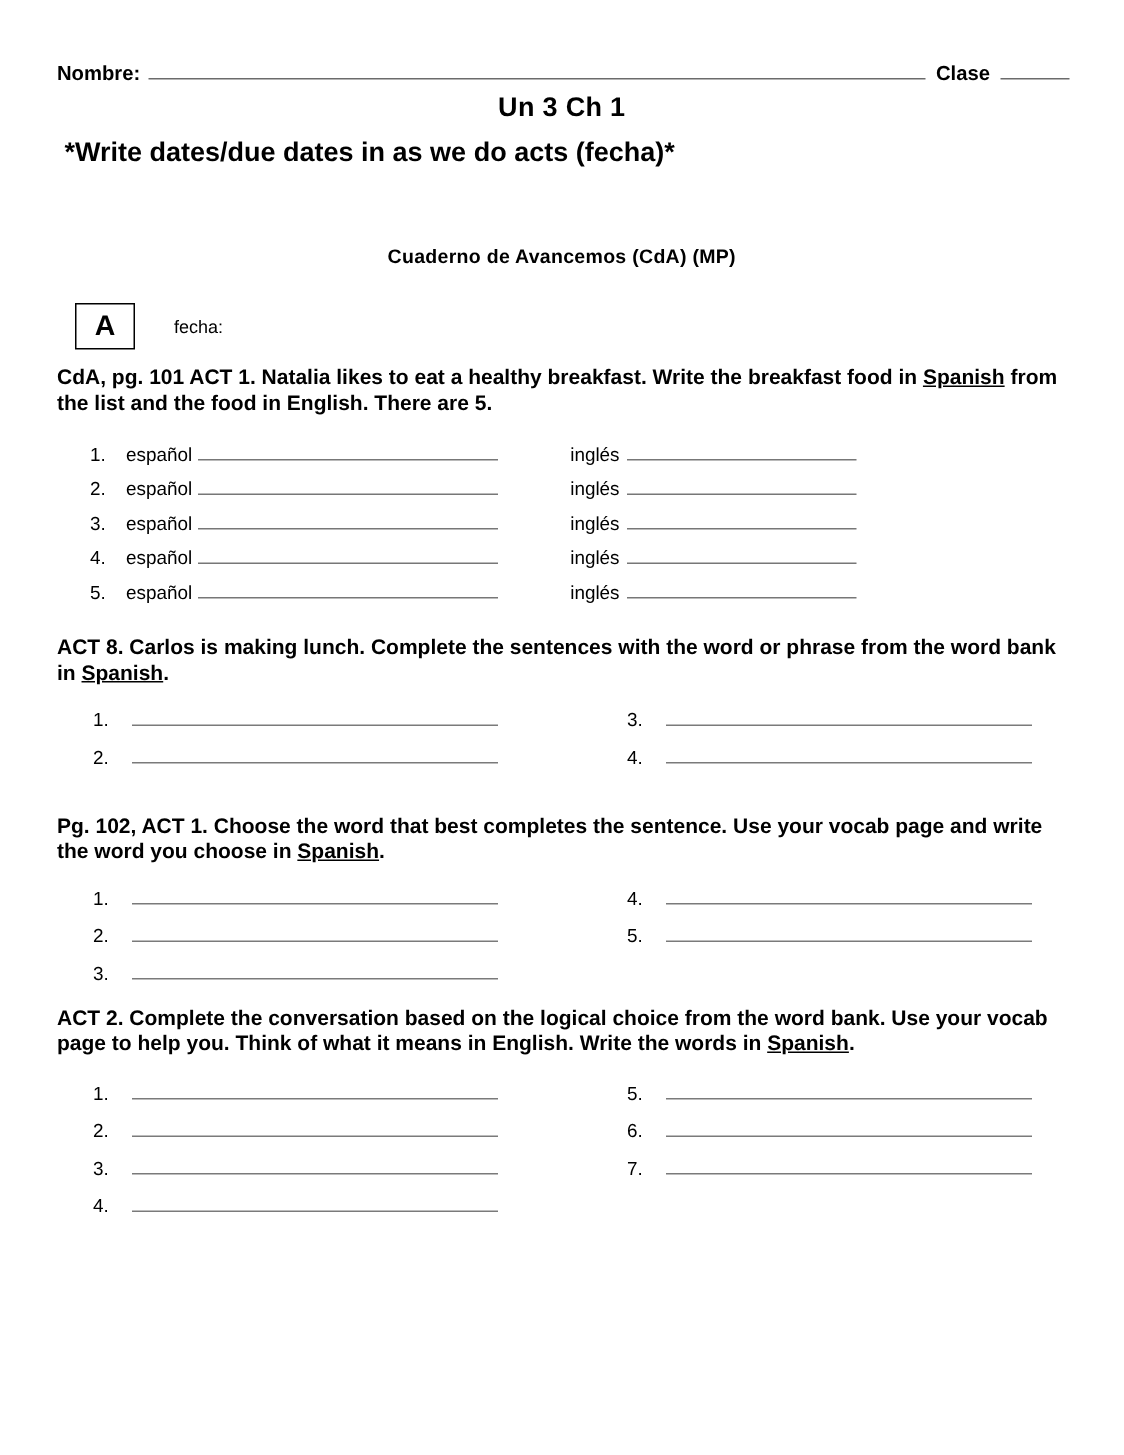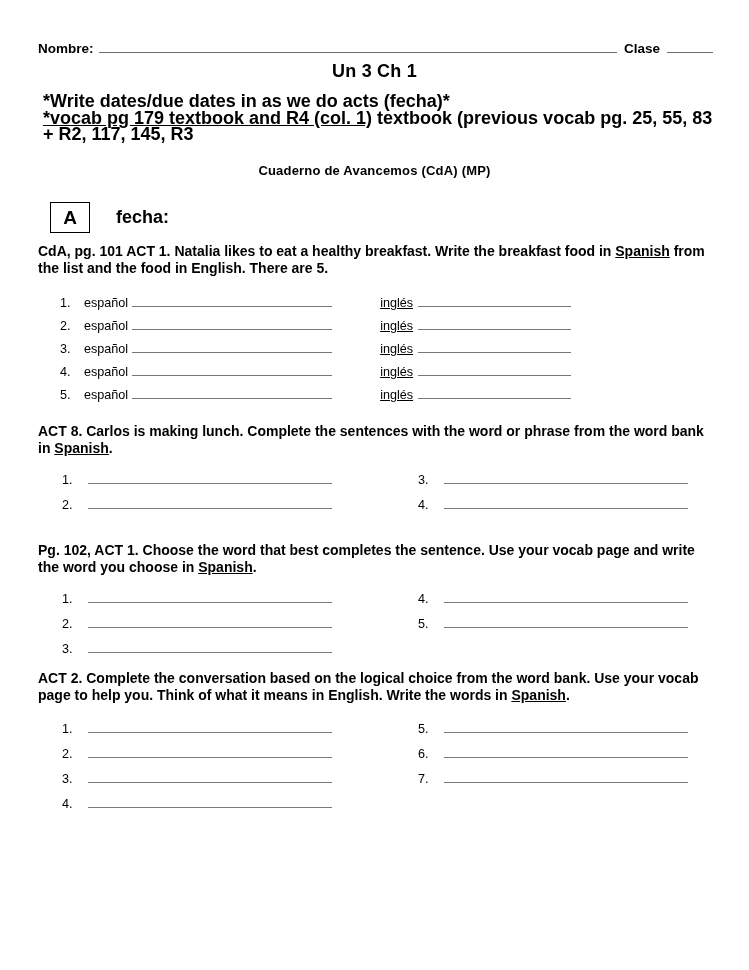--- a/index.html
+++ b/index.html
@@ -93,22 +93,22 @@
     border: 1.6px solid #000;
     display: flex;
     align-items: center;
     justify-content: center;
     font-size: 19px;
     font-weight: bold;
     box-sizing: border-box;
   }
   .fecha {
     margin-left: 26px;
-    font-size: 18px;
-    font-weight: bold;
+    font-size: 12px;
+    font-weight: normal;
   }
 
   
   .instr {
     position: absolute;
     left: 38px;
     width: 672px;
     font-size: 14px;
     font-weight: bold;
     line-height: 17px;
@@ -138,21 +138,20 @@
   .bil-es-label { flex: 0 0 auto; }
   .bil-es-rule {
     flex: 0 0 200px;
     height: 0;
     border-bottom: 1.3px solid #777777;
     margin: 0 0 3px 4px;
   }
   .bil-en-label {
     flex: 0 0 auto;
     margin-left: 48px;
-    text-decoration: underline;
   }
   .bil-en-rule {
     flex: 0 0 153px;
     height: 0;
     border-bottom: 1.3px solid #777777;
     margin: 0 0 3px 5px;
   }
 
   
   .blank-block {
@@ -198,21 +197,20 @@
     <span class="nombre-label">Nombre:</span>
     <span class="nombre-rule"></span>
     <span class="clase-label">Clase</span>
     <span class="clase-rule"></span>
   </div>
 
   <div class="center-line" id="unit-title">Un 3 Ch 1</div>
 
   <div class="notes">
     <div>*Write dates/due dates in as we do acts (fecha)*</div>
-    <div><span class="u">*vocab pg 179 textbook and R4 (col. 1)</span><span> textbook (previous vocab pg. 25, 55, 83 + R2, 117, 145, R3</span></div>
   </div>
 
   <div class="center-line" id="cda-title">Cuaderno de Avancemos (CdA) (MP)</div>
 
   <div class="abox-row">
     <div class="abox">A</div>
     <div class="fecha">fecha:</div>
   </div>
 
   <div class="instr" id="instr-a"><span>CdA, pg. 101 ACT 1.  Natalia likes to eat a healthy breakfast.  Write the breakfast food in </span><span class="u">Spanish</span><span> from the list and the food in English.  There are 5.</span></div>

